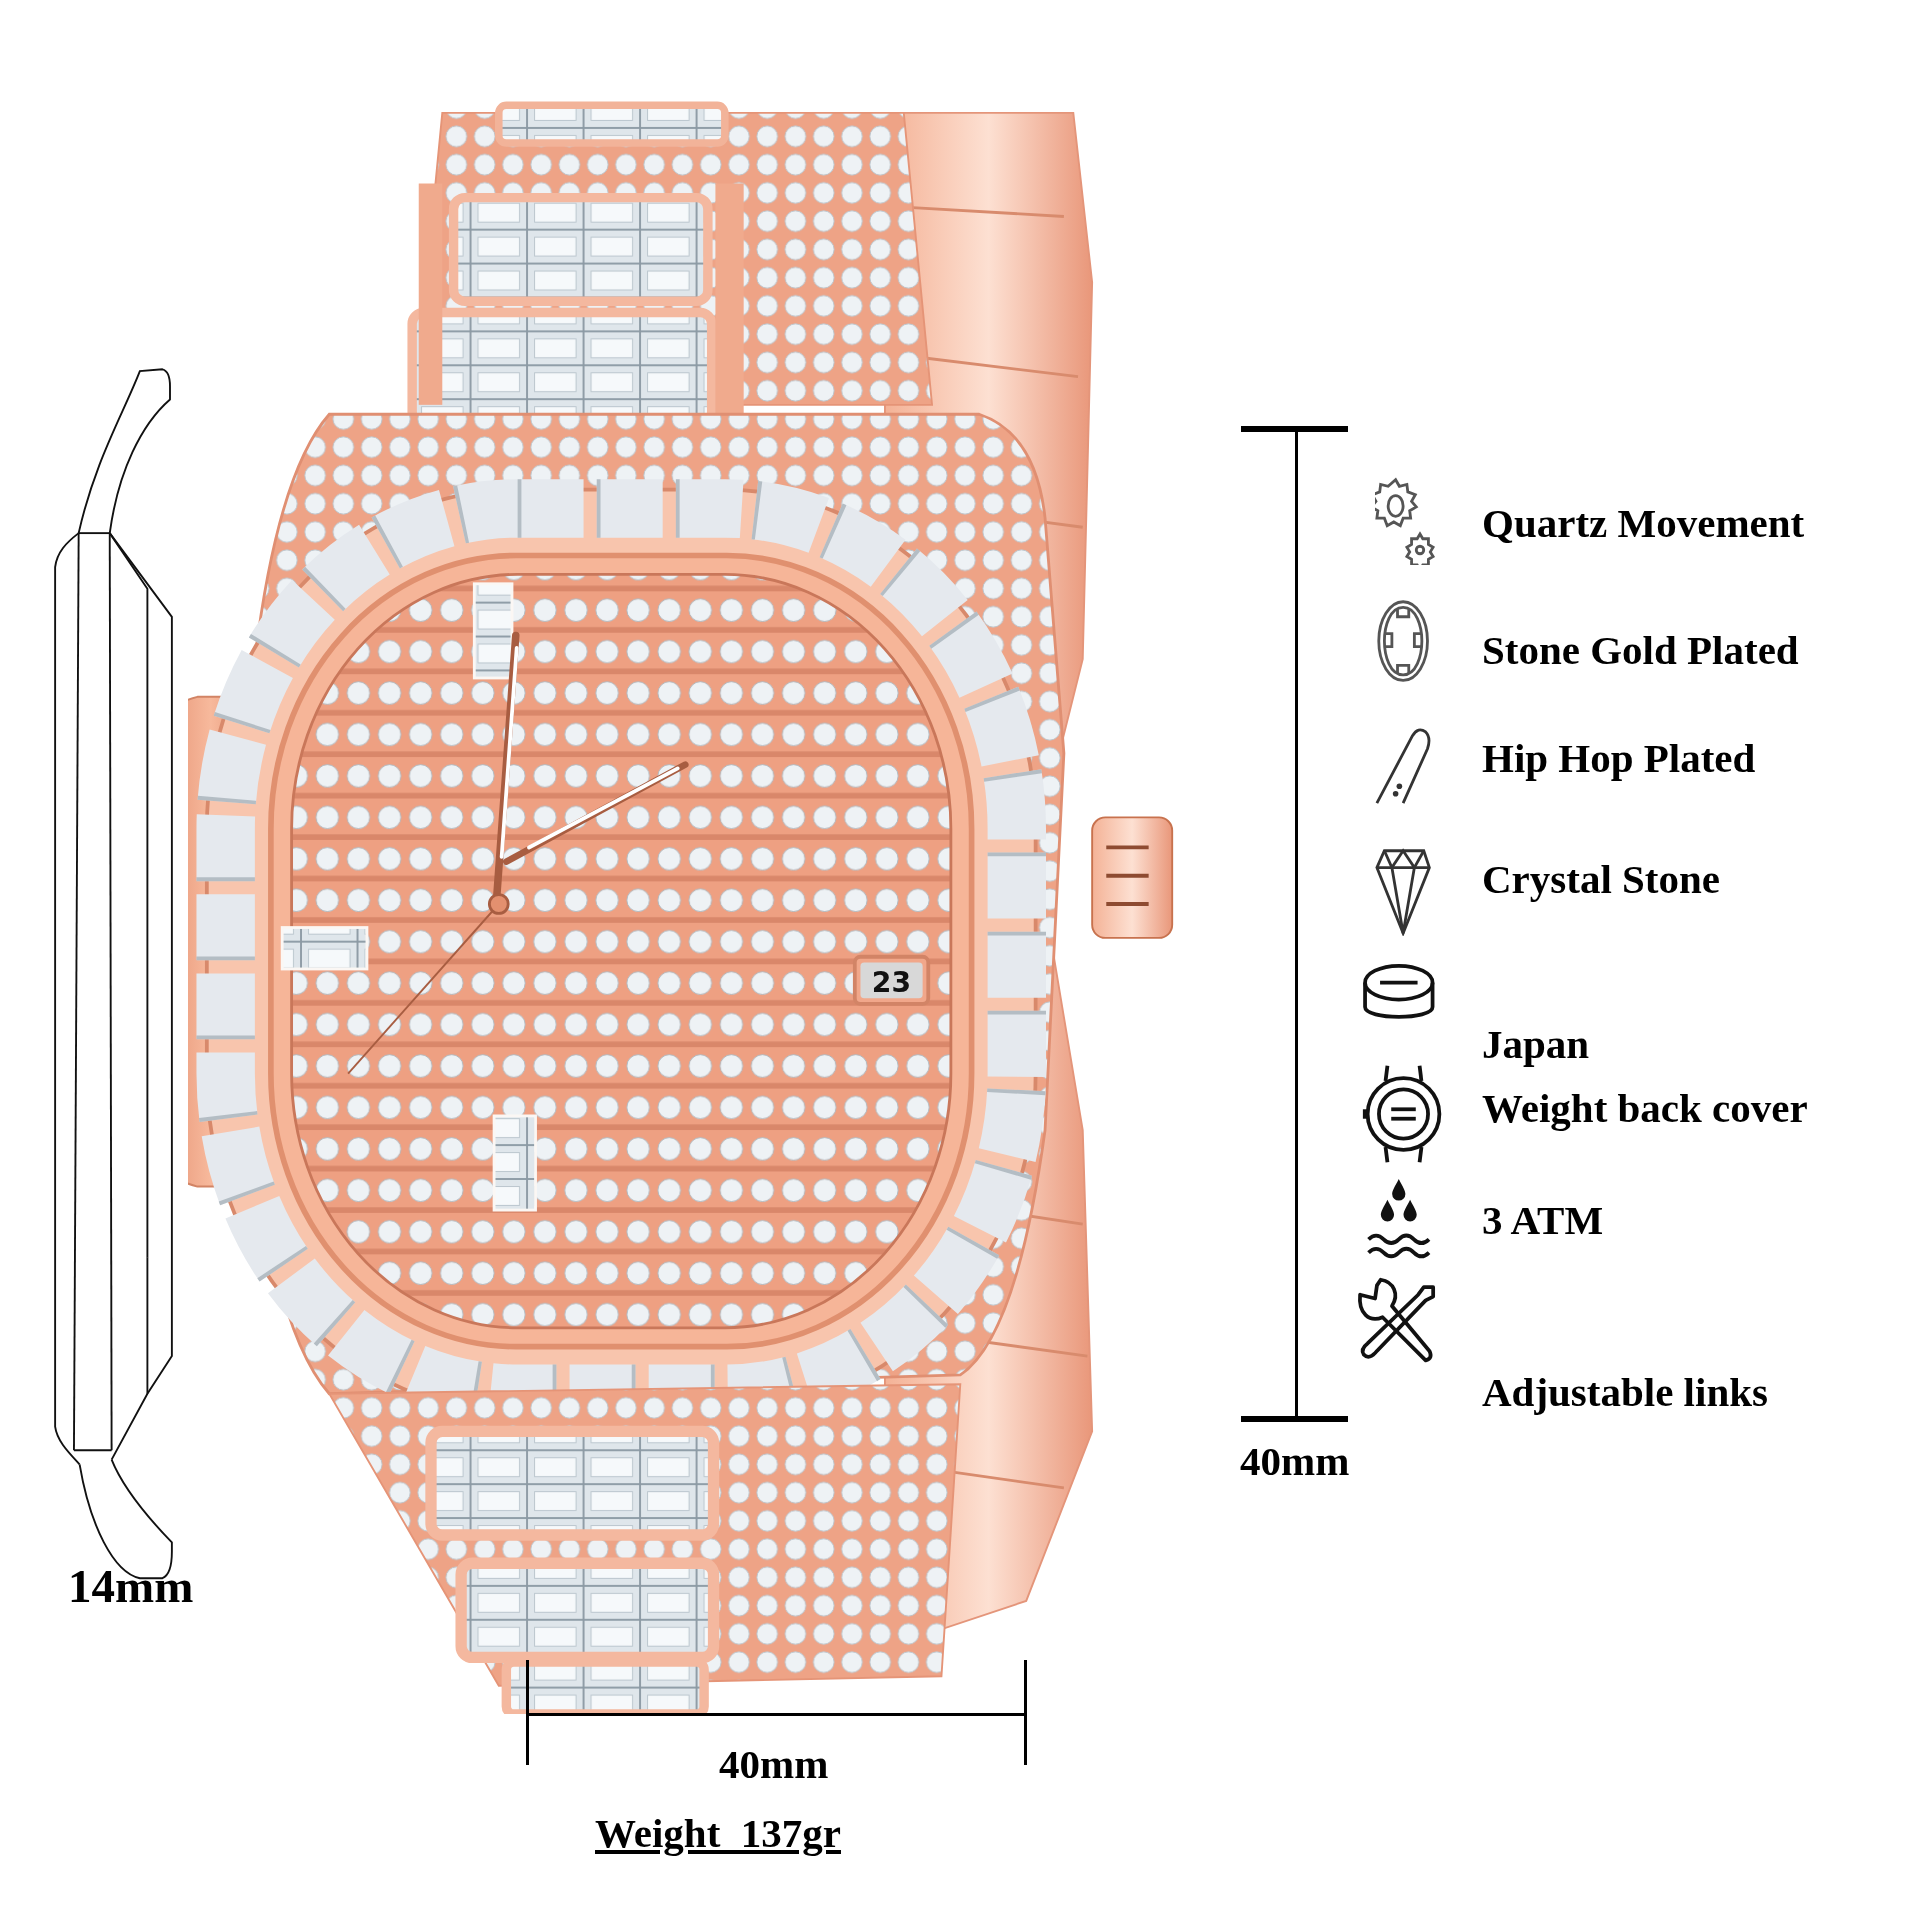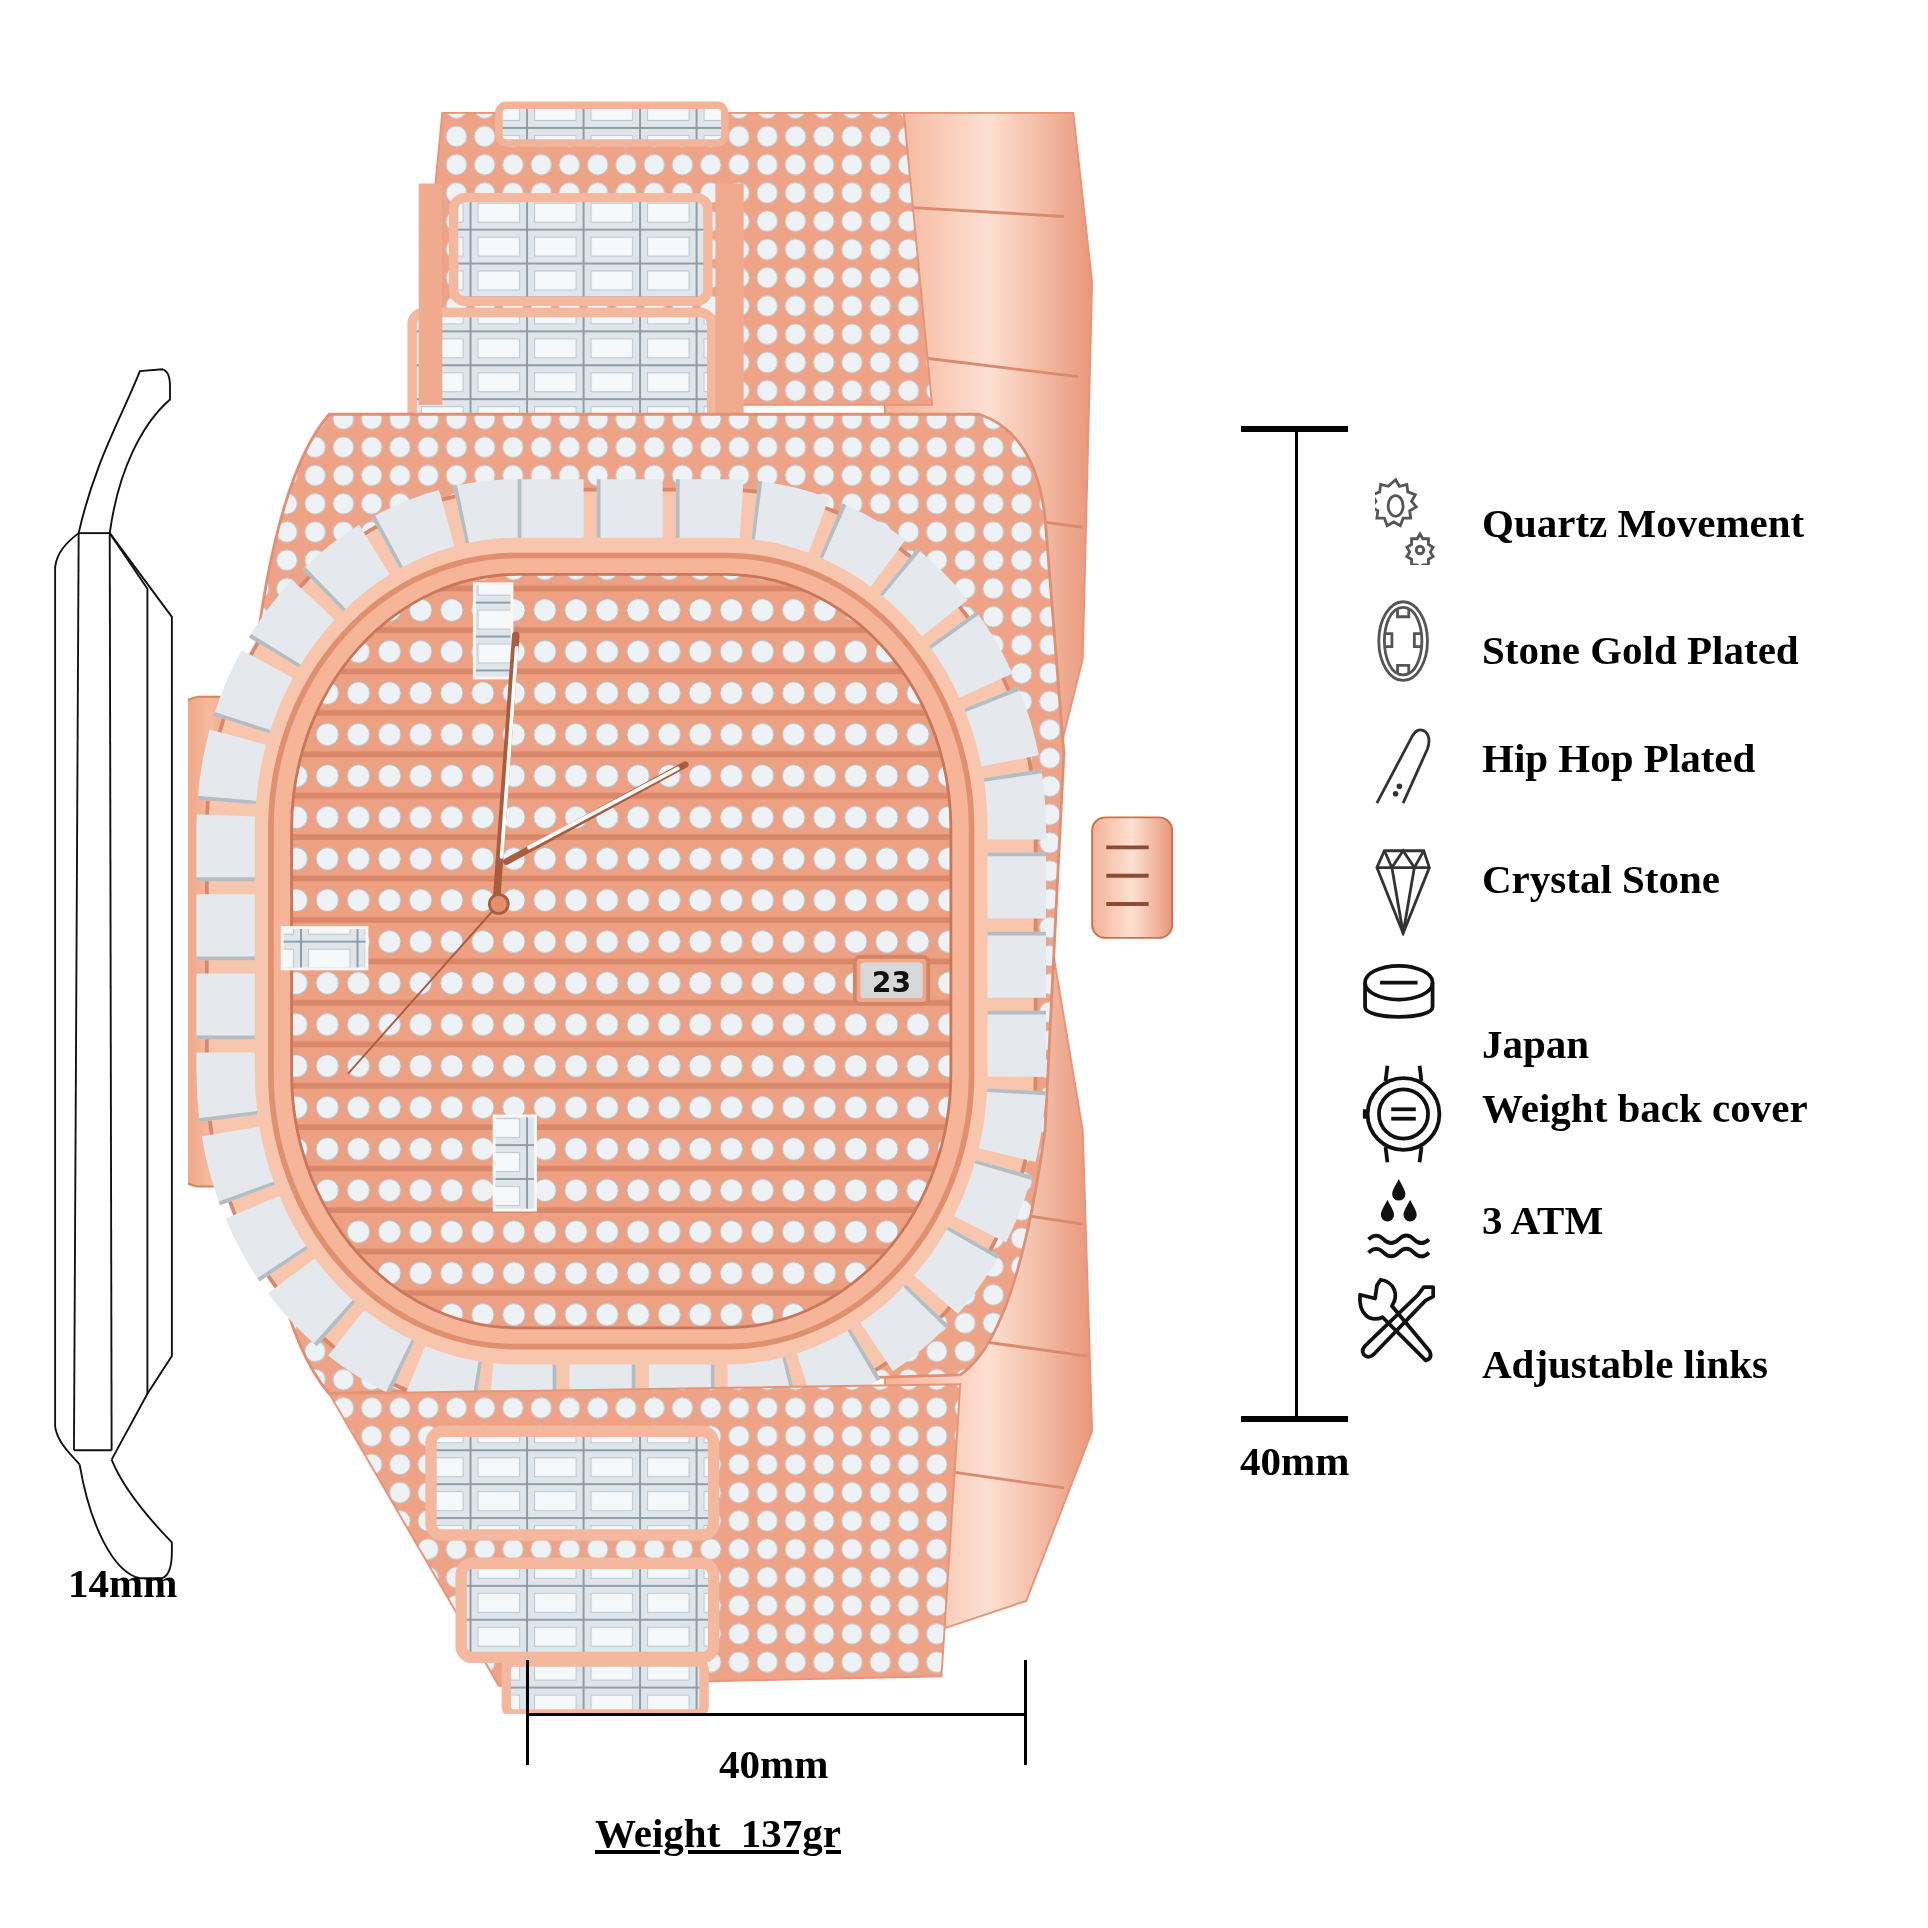--- a/index.html
+++ b/index.html
@@ -26,21 +26,21 @@
 
       <path d="M76 186 L 116 245 L 116 955"></path>
       <path d="M76 186 L 142 275 L 142 1060 L 116 1100 L 78 1170"></path>
       <line x1="116" y1="1100" x2="116" y2="955"></line>
       <line x1="38" y1="1160" x2="78" y2="1160"></line>
 
       <path d="M44 1175 C 55 1240, 80 1290, 108 1296 L 132 1296 Q 142 1292 142 1268 L 142 1258 C 115 1230, 90 1200, 78 1170"></path>
     </g>
   </svg>
 </div>
-<div class="lbl" style="left:68px;top:1563px;font-size:41px;">14mm</div>
+<div class="lbl" style="left:68px;top:1563px;font-size:47px;">14mm</div>
 
 <div class="abs" style="left:188px;top:94px;width:1036px;height:1620px;">
   <svg width="1036" height="1620" viewBox="0 0 1100 1720">
     <defs>
       <linearGradient id="rg" x1="0" y1="0" x2="1" y2="0">
         <stop offset="0" stop-color="#e8987a"></stop>
         <stop offset="0.5" stop-color="#f7b99c"></stop>
         <stop offset="1" stop-color="#e49274"></stop>
       </linearGradient>
       <linearGradient id="rg2" x1="0" y1="0" x2="1" y2="0">
@@ -238,16 +238,16 @@
 
   <div>
     <div class="feat-icon" style="top:1276px;left:1356px;">
       <svg width="85" height="89" viewBox="0 0 90 95">
           <g fill="none" stroke="#111" stroke-width="4" stroke-linejoin="round">
         <path d="M26 4 C 40 6, 46 20, 38 32 L 78 80 Q 82 88 74 90 L 28 44 C 14 50, 2 40, 4 20 L 20 24 L 22 10 Z"></path>
         <path d="M72 12 L 82 12 L 82 22 L 74 26 L 22 80 Q 14 90 8 84 Q 4 78 12 72 L 66 20 Z"></path>
           </g>
         </svg>
     </div>
-    <div class="lbl feat-text" style="top:1344px;">Adjustable links</div>
+    <div class="lbl feat-text" style="top:1372px;">Adjustable links</div>
   </div>
 </div>
 
 
 </body></html>

